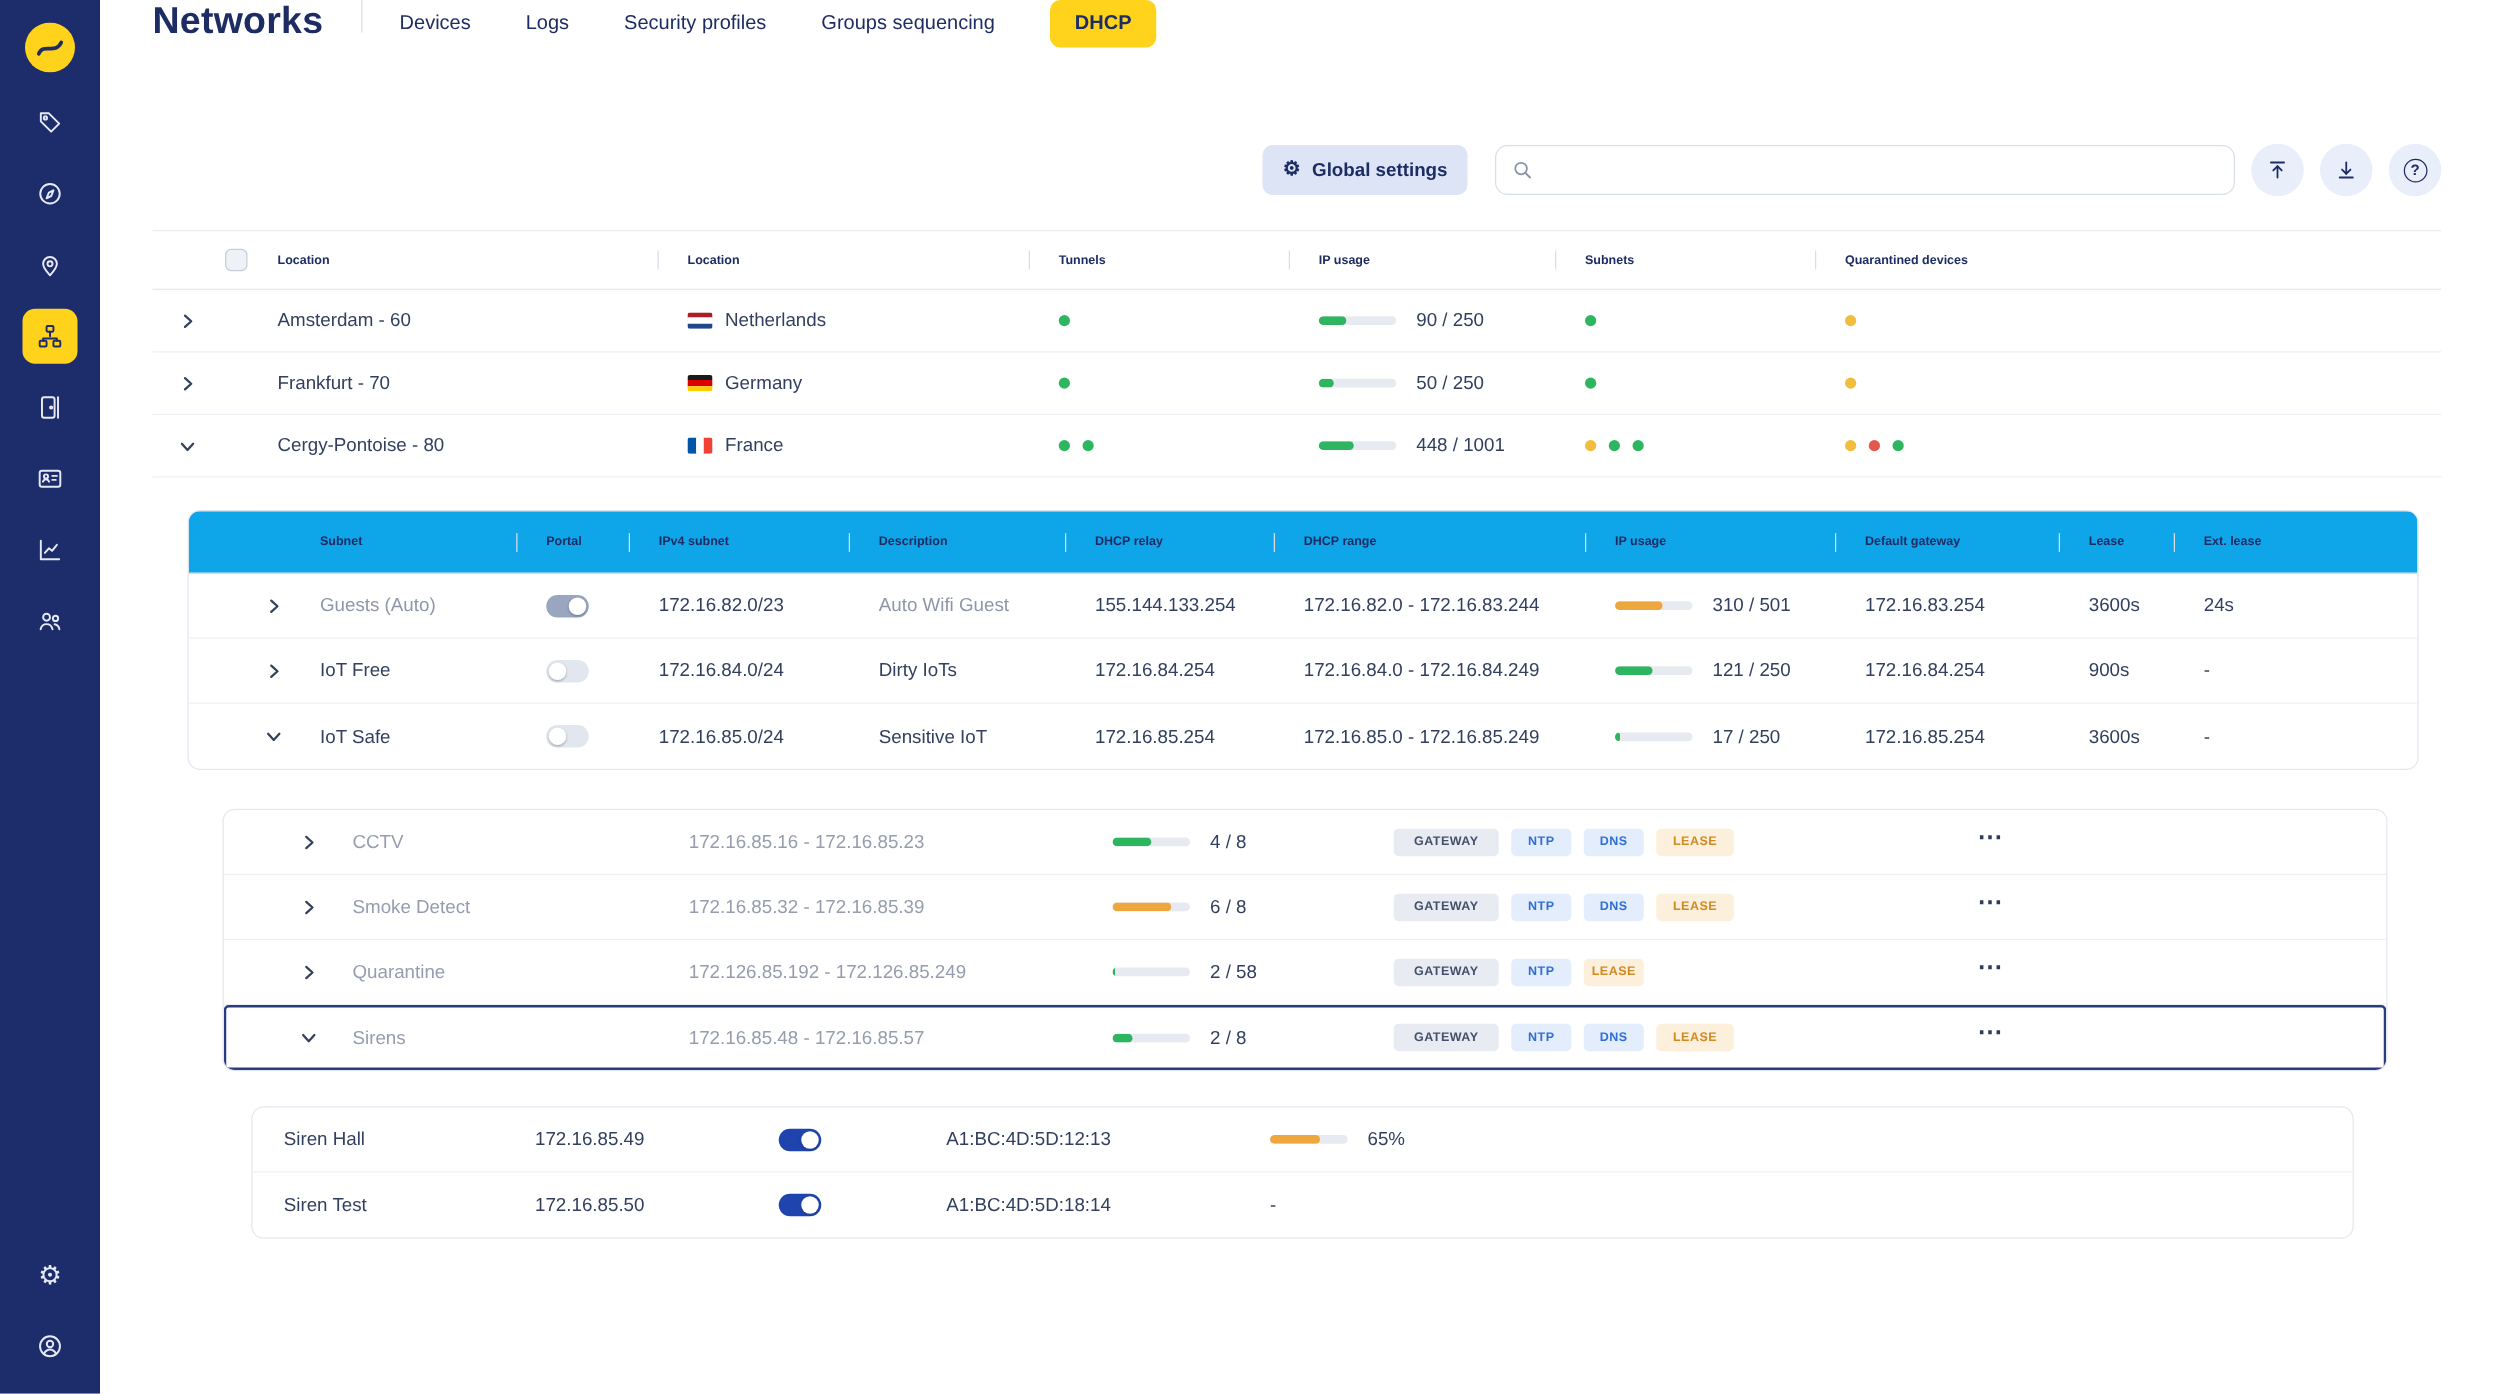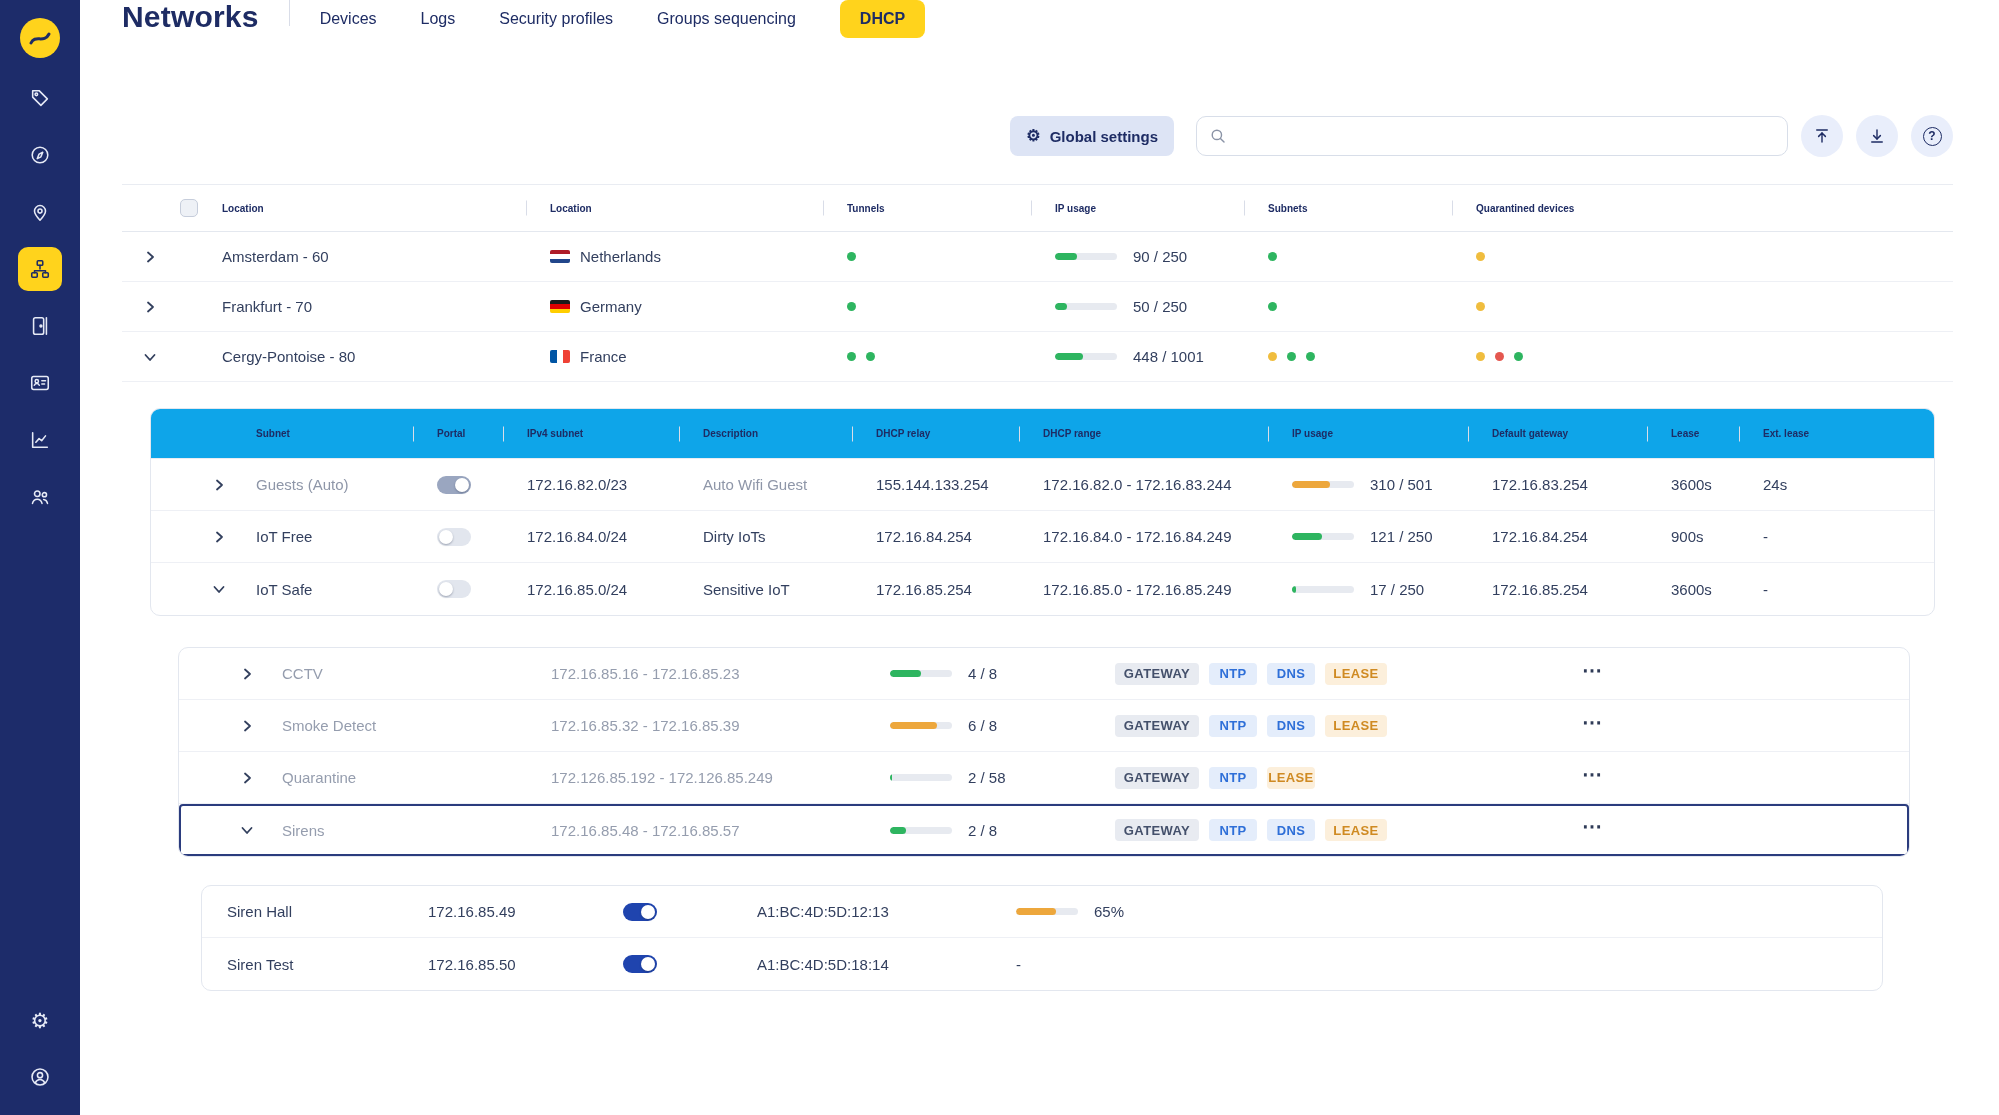--- a/index.html
+++ b/index.html
@@ -69,21 +69,21 @@
   .pool-panel{margin:31px 43px 0 56px}
   .device-panel{margin:28px 70px 0 79px}
   .phead{height:50px;background:#0ea5e9;border-bottom:1px solid #e9ecf2}
   .prow{height:52px;border-bottom:1px solid #eef0f5}
   .panel .prow:last-child{border-bottom:none}
   .prow.selected{box-shadow:inset 0 0 0 2px #2b3c7e;border-radius:4px}
   .dgrid .hc:first-child,.dgrid .cell:first-child{padding-left:25px}
 
   
   .optgrid{display:grid;grid-template-columns:84px 48px 48px 62px;gap:10px;align-items:center}
-  .chip{display:inline-flex;align-items:center;justify-content:center;height:22px;padding:0 8px;border-radius:4px;font-size:13px;font-weight:700;letter-spacing:.4px}
+  .chip{display:inline-flex;align-items:center;justify-content:center;height:22px;padding:0 8px;border-radius:4px;font-size:10px;font-weight:700;letter-spacing:.4px}
   .chip-gateway{background:#e8ebf1;color:#44506b}
   .chip-ntp,.chip-dns{background:#e4edfb;color:#2e6fd8}
   .chip-lease{background:#fcefdb;color:#cf8a22}
   .toggle{width:34px;height:18px;border-radius:9px;background:#e2e6ee;position:relative;cursor:pointer;flex:none;border:none}
   .toggle::after{content:"";position:absolute;width:14px;height:14px;border-radius:50%;background:#fff;top:2px;left:2px;box-shadow:0 1px 2px rgba(30,40,70,.35)}
   .toggle.on::after{left:18px}
   .toggle.portal.on{background:#9aa6c0}
   .toggle.lock.on{background:#1f44ae}
   .more{font-size:20px;font-weight:700;color:#2f3b57;line-height:10px;cursor:pointer;background:none;border:none;padding:0 0 8px 12px;font-family:inherit}
   .vcell{padding-left:0}

